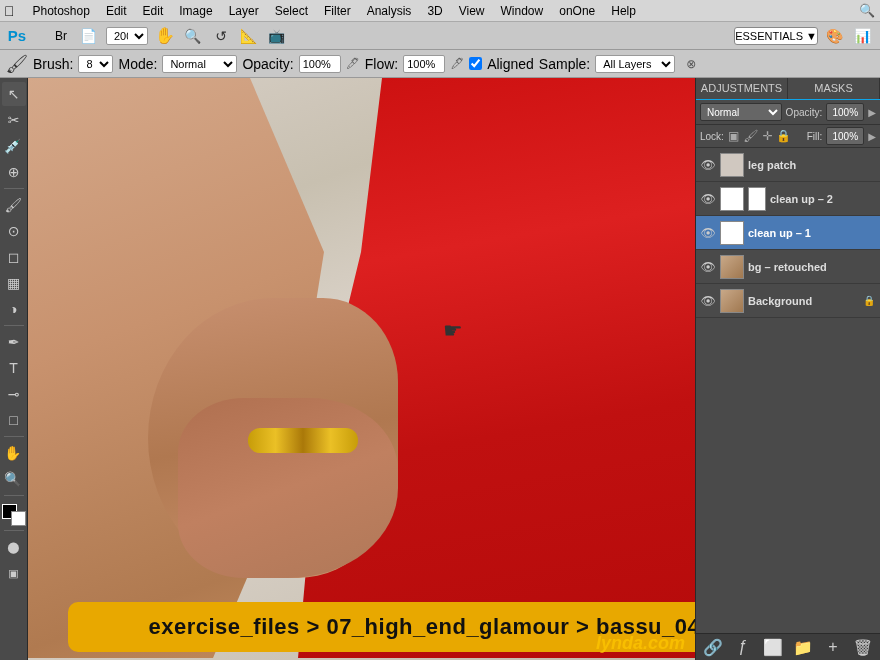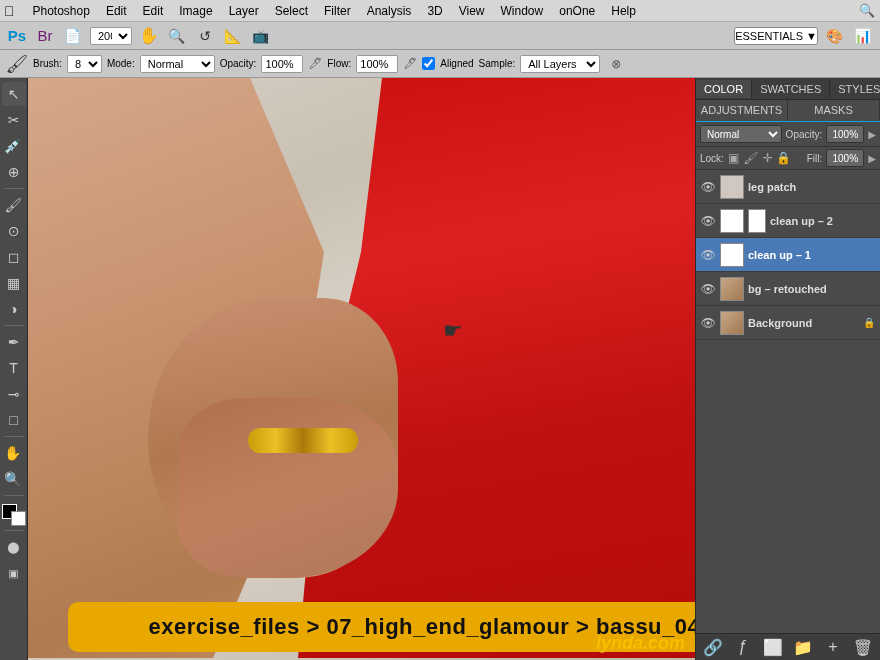--- a/index.html
+++ b/index.html
@@ -14,21 +14,21 @@
     .apple-logo { margin-right: 10px; font-size: 14px; }
     .menu-item { padding: 2px 8px; font-size: 12px; cursor: default; white-space: nowrap; }
     .search-icon { margin-left: auto; font-size: 13px; }
 
     
     #options-bar {
       width: 880px; height: 28px; background: #c8c8c8;
       display: flex; align-items: center; padding: 0 6px; gap: 6px;
       border-bottom: 1px solid #999; color: #000;
     }
-    .opt-label { font-size: 10px; white-space: nowrap; }
+    .opt-label { font-size: 14px; white-space: nowrap; }
     .opt-select, .opt-input {
       height: 18px; font-size: 11px; background: #fff; border: 1px solid #999;
       border-radius: 2px; padding: 0 3px;
     }
     .opt-select { width: 75px; }
     .opt-num { width: 42px; }
     .opt-checkbox { width: 13px; height: 13px; }
     .essentials-btn {
       margin-left: auto; font-size: 11px; background: #ffffff;
       border: 1px solid #888; border-radius: 3px; padding: 2px 0; cursor: pointer; color: #000;
@@ -245,21 +245,21 @@
   <span class="menu-item">View</span>
   <span class="menu-item">Window</span>
   <span class="menu-item">onOne</span>
   <span class="menu-item">Help</span>
   <span class="search-icon">🔍</span>
 </div>
 
 <div id="options-bar">
 
   <span class="icon-btn" style="font-weight:bold;color:#0090d0;font-size:15px;">Ps</span>
-  <span class="icon-btn" style="color:#701a75;font-size:15px;">Br</span>
+  <span class="icon-btn" style="color:#000000;font-size:12px;margin-left:16px;">Br</span>
 
   <span class="icon-btn">📄</span>
   <select class="opt-select" style="width:42px;">
     <option>200%</option><option>100%</option><option>50%</option>
   </select>
 
   <span class="icon-btn" style="font-size:16px;">✋</span>
   <span class="icon-btn" style="font-size:14px;">🔍</span>
   <span class="icon-btn" style="font-size:14px;">↺</span>
   <span class="icon-btn">📐</span>
@@ -339,26 +339,20 @@
 
     <div id="path-banner">
       <span>exercise_files &gt; 07_high_end_glamour &gt; bassu_04.psd</span>
     </div>
 
     <div id="lynda-watermark">lynda.com</div>
   </div>
 
   <div id="right-panel">
 
-    <div class="panel-tabs">
-      <div class="panel-tab active">COLOR</div>
-      <div class="panel-tab">SWATCHES</div>
-      <div class="panel-tab">STYLES</div>
-
-    </div>
 
     <div class="adj-row">
       <div class="adj-btn">ADJUSTMENTS</div>
       <div class="adj-btn">MASKS</div>
     </div>
 
 
     <div class="blend-row">
       <select class="blend-select">
         <option>Normal</option><option>Multiply</option><option>Screen</option>

